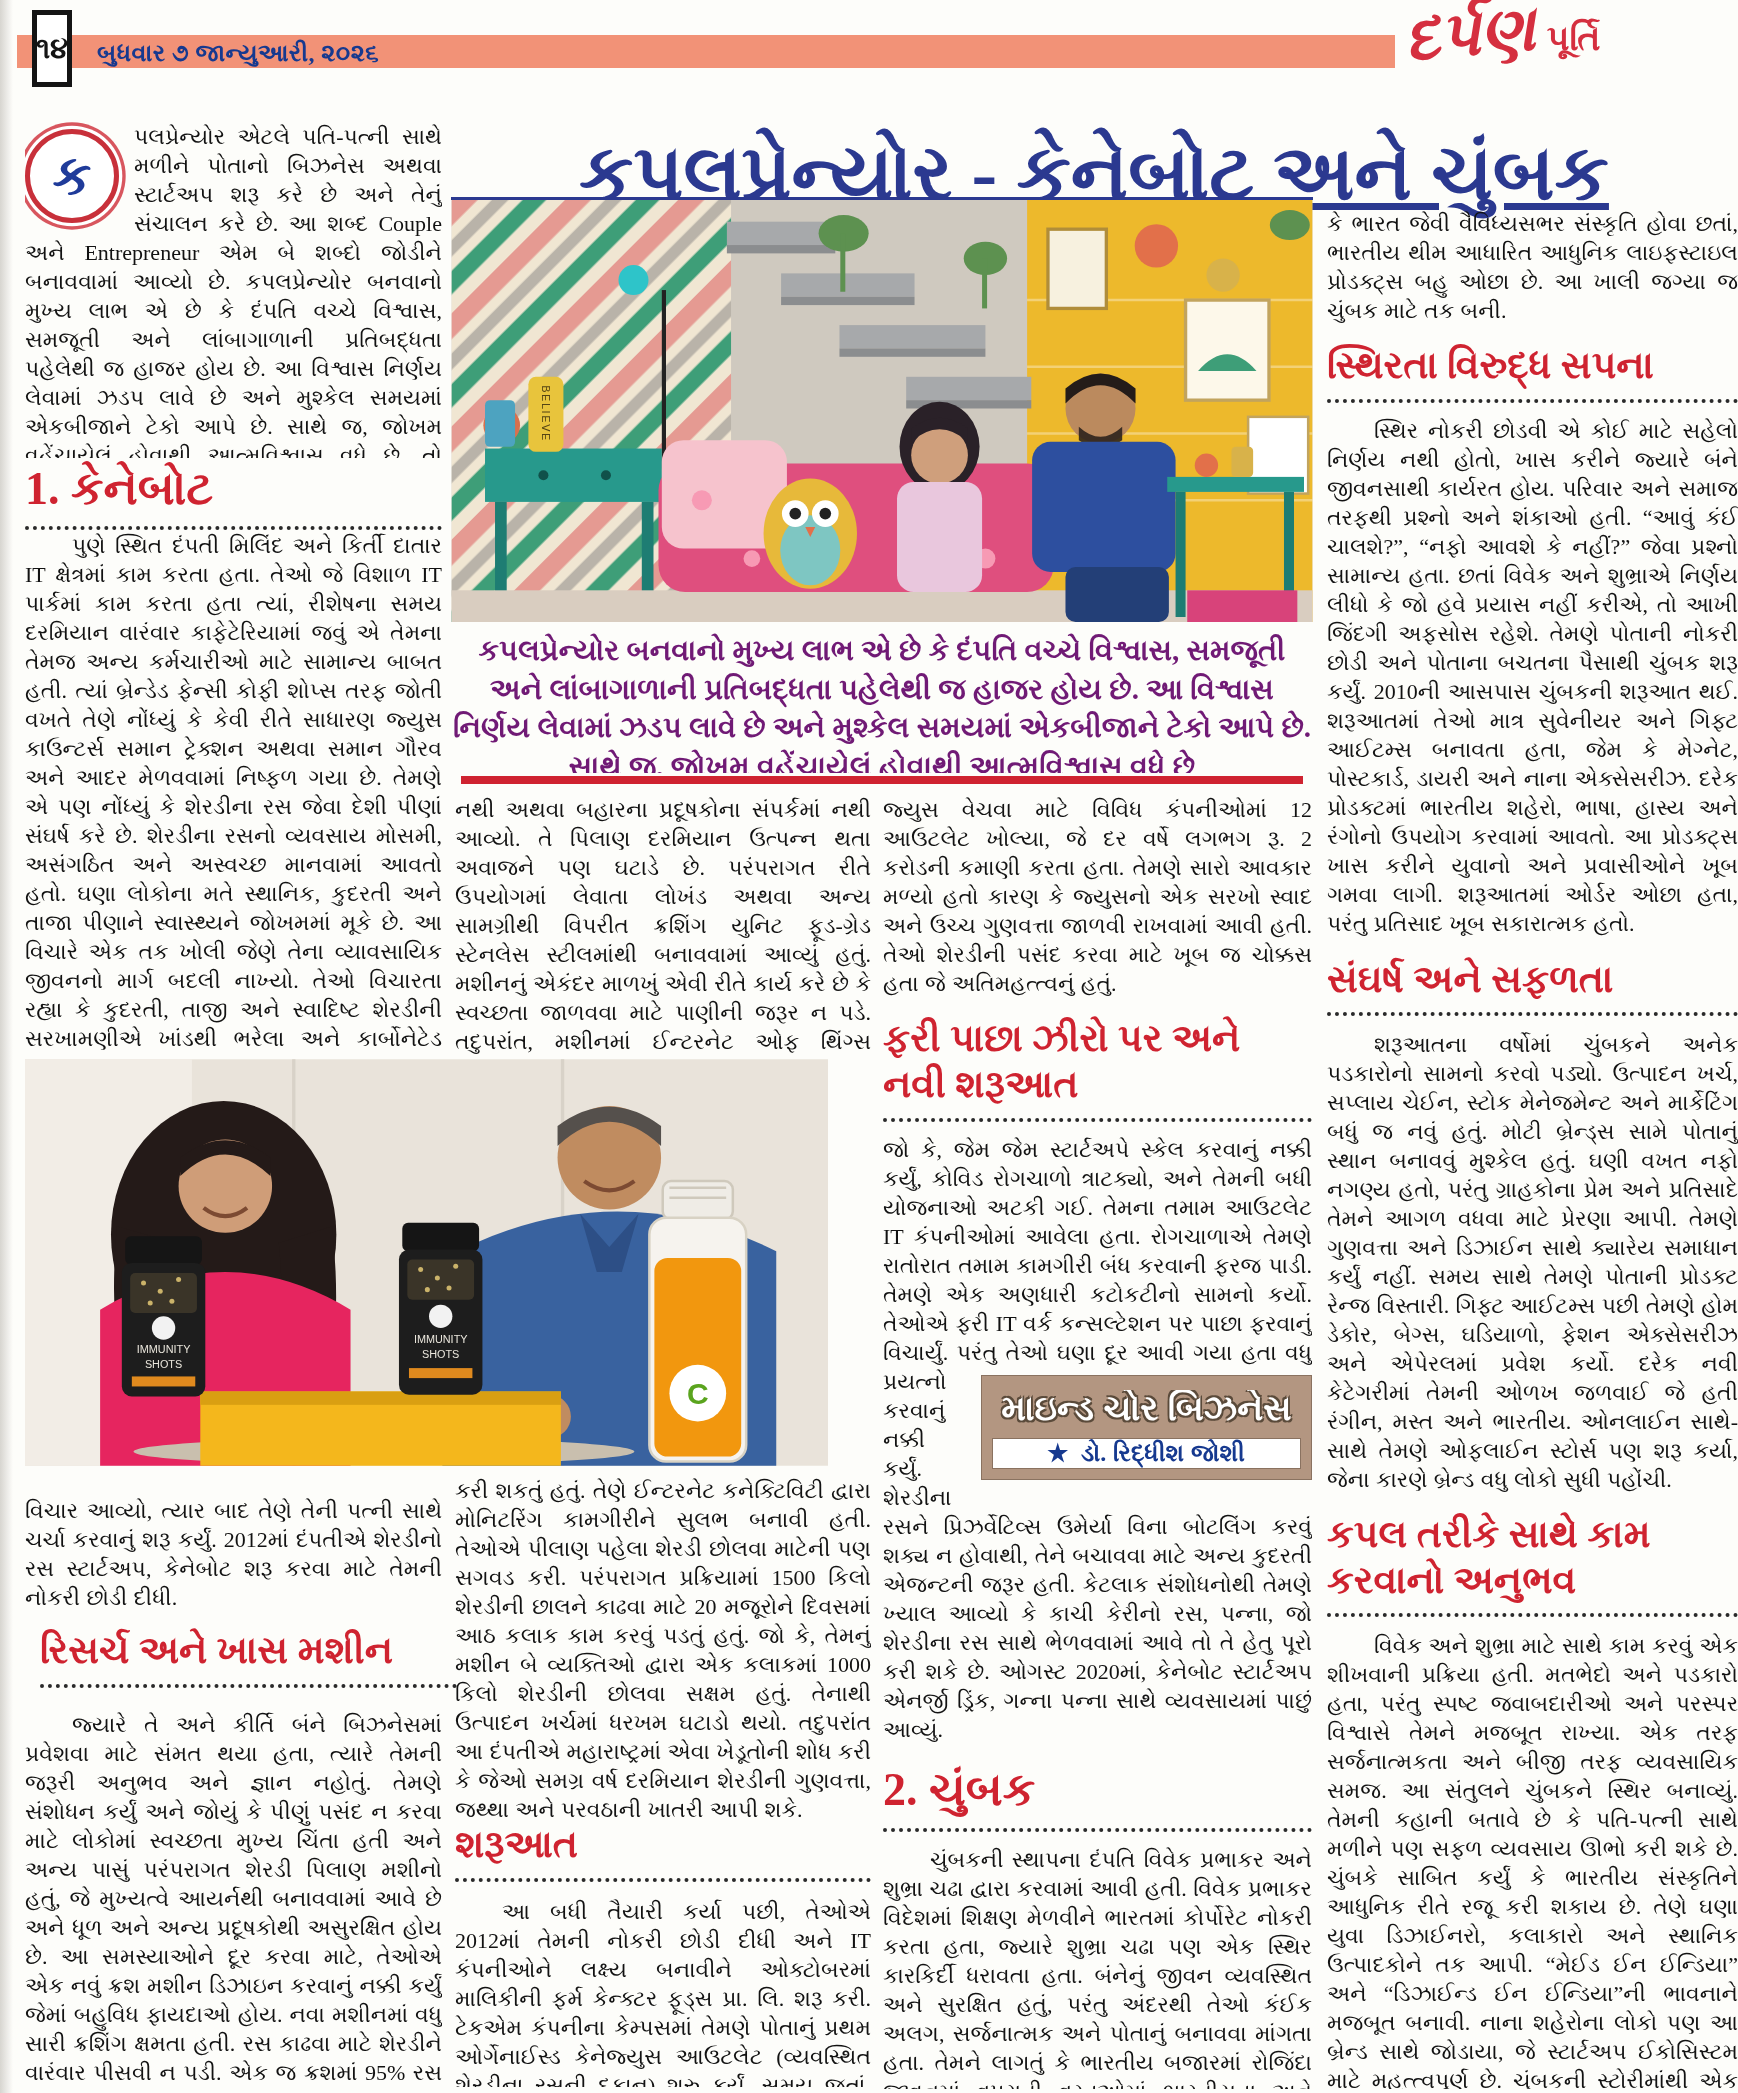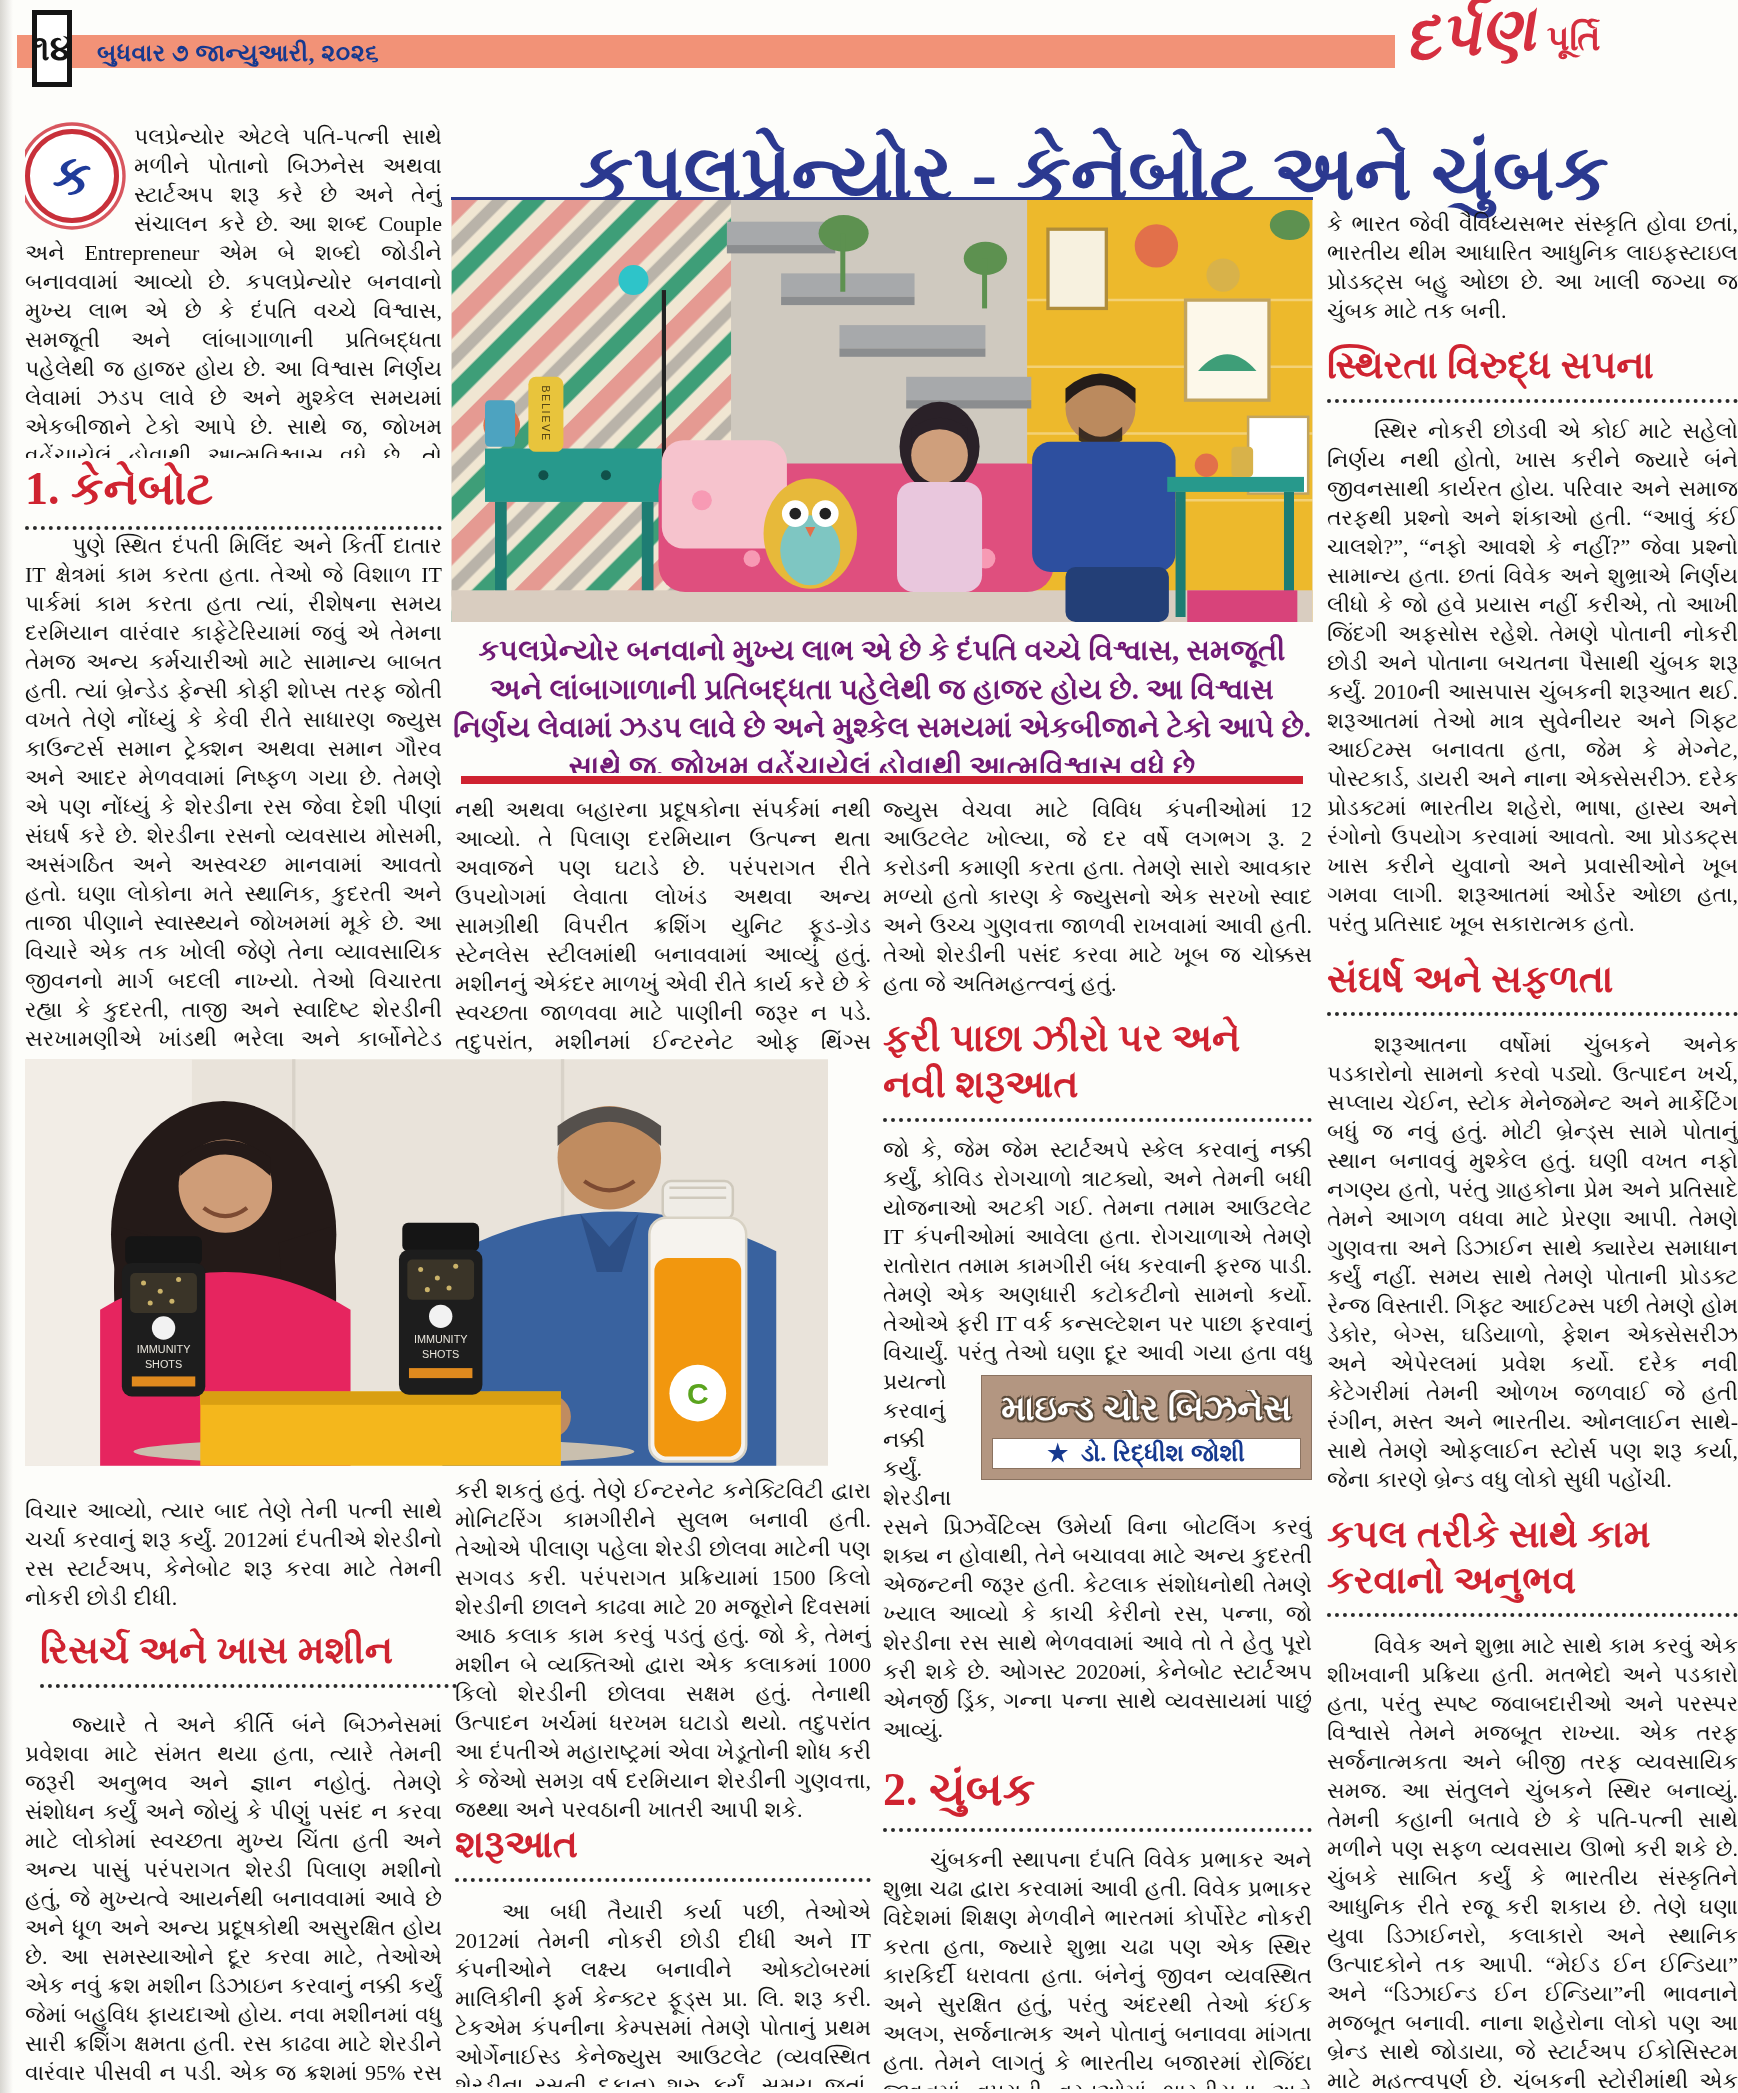--- a/index.html
+++ b/index.html
@@ -12,41 +12,41 @@
   .page-edge {
     position:absolute; left:0; top:0; width:13.4px; height:2093px;
     background:linear-gradient(90deg,#d7d5d0,#f2f1ee 70%,#fdfdfa);
   }
   
   .header-bar { position:absolute; left:16.7px; top:35px; width:1378px; height:33px; background:#f29277; }
   .pagenum-box {
     position:absolute; left:32px; top:10px; width:40px; height:77px;
     background:#ffffff; border:5px solid #141414; box-sizing:border-box;
     display:flex; align-items:center; justify-content:center;
-    font-size:35px; font-weight:bold; color:#141414; z-index:3;
+    font-size:29px; font-weight:bold; color:#141414; z-index:3;
   }
   .header-date {
     position:absolute; left:97px; top:40px; font-size:24px; font-weight:bold;
     color:#16398f; letter-spacing:0.4px; z-index:3;
   }
   .masthead { position:absolute; left:1404px; top:1.7px; width:317px; height:87px; z-index:3; }
   .masthead-script {
     display:inline-block; font-family:"DejaVu Serif","Liberation Serif",serif;
     font-style:italic; font-weight:bold; font-size:63px; color:#d52f3f;
     transform:rotate(-5deg); line-height:1;
   }
   .masthead-suffix {
     display:inline-block; font-size:35px; font-weight:bold; color:#d52f3f;
     margin-left:8.3px; transform:translateY(-5px);
   }
   
   .headline {
     position:absolute; left:451px; top:70px; width:1286px; height:125px;
     text-align:center; font-size:77px; font-weight:800; color:#2b3990;
-    line-height:1.35; white-space:nowrap; overflow:hidden;
+    line-height:1.35; white-space:nowrap; overflow:hidden;text-decoration:underline;
   }
   
   .photo1 { position:absolute; left:451px; top:197px; width:862px; height:422px; border-top:3.3px solid #2b3990; overflow:hidden; }
   .photo2 { position:absolute; left:25px; top:1059px; width:803px; height:407px; overflow:hidden; }
   
   .caption {
     position:absolute; left:451px; top:631px; width:862px; height:142px;
     font-size:29px; font-weight:bold; color:#701a75;
     line-height:1.33; text-align:center; overflow:hidden;
   }

